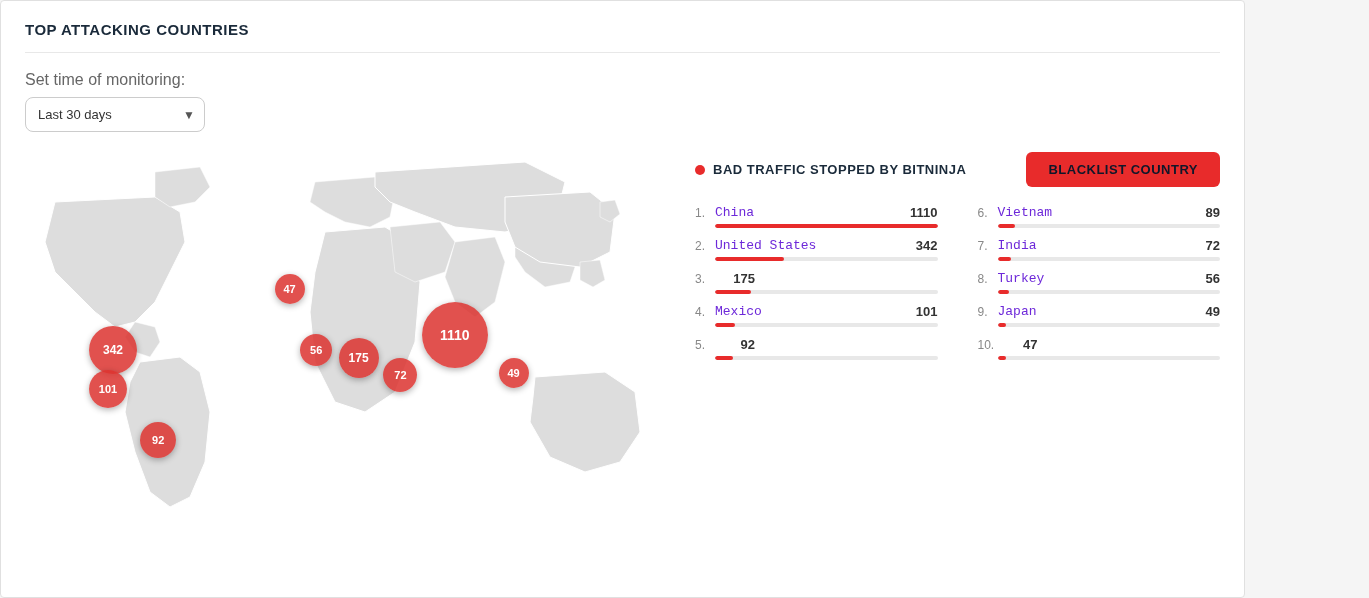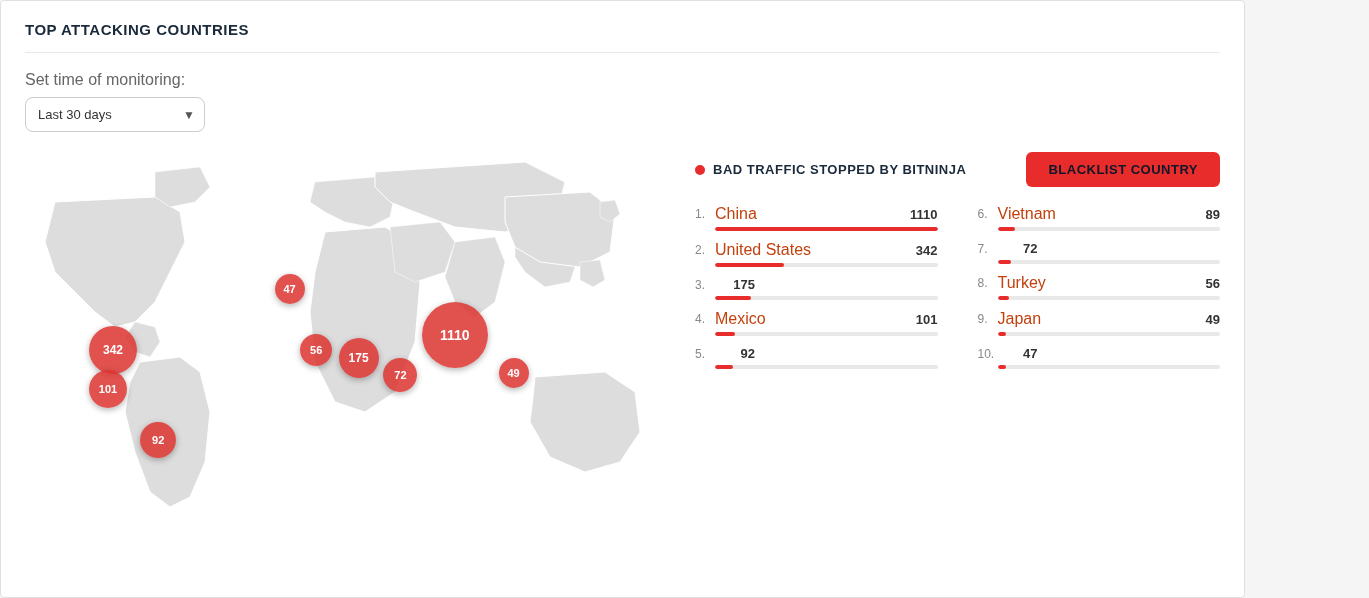--- a/index.html
+++ b/index.html
@@ -130,24 +130,25 @@
       align-items: center;
       margin-bottom: 4px;
     }
     .country-num {
       font-size: 12px;
       color: #888;
       width: 20px;
       flex-shrink: 0;
     }
     .country-name {
-      font-size: 16px;
-      color: #c2410c;
+      font-size: 13px;
+      color: #6d28d9;
       flex: 1;
       cursor: pointer;
+      font-family: Liberation Mono, monospace;
     }
     .country-count {
       font-size: 13px;
       color: #333;
       font-weight: 600;
       min-width: 40px;
       text-align: right;
     }
     .bar-wrapper {
       height: 4px;
@@ -295,20 +296,21 @@
               <span class="country-name">Vietnam</span>
               <span class="country-count">89</span>
             </div>
             <div class="bar-wrapper">
               <div class="bar-fill" style="width:8%"></div>
             </div>
           </div>
           <div class="country-item">
             <div class="country-row">
               <span class="country-num">7.</span>
+              <span class="country-name">India</span>
               <span class="country-count">72</span>
             </div>
             <div class="bar-wrapper">
               <div class="bar-fill" style="width:6%"></div>
             </div>
           </div>
           <div class="country-item">
             <div class="country-row">
               <span class="country-num">8.</span>
               <span class="country-name">Turkey</span>

